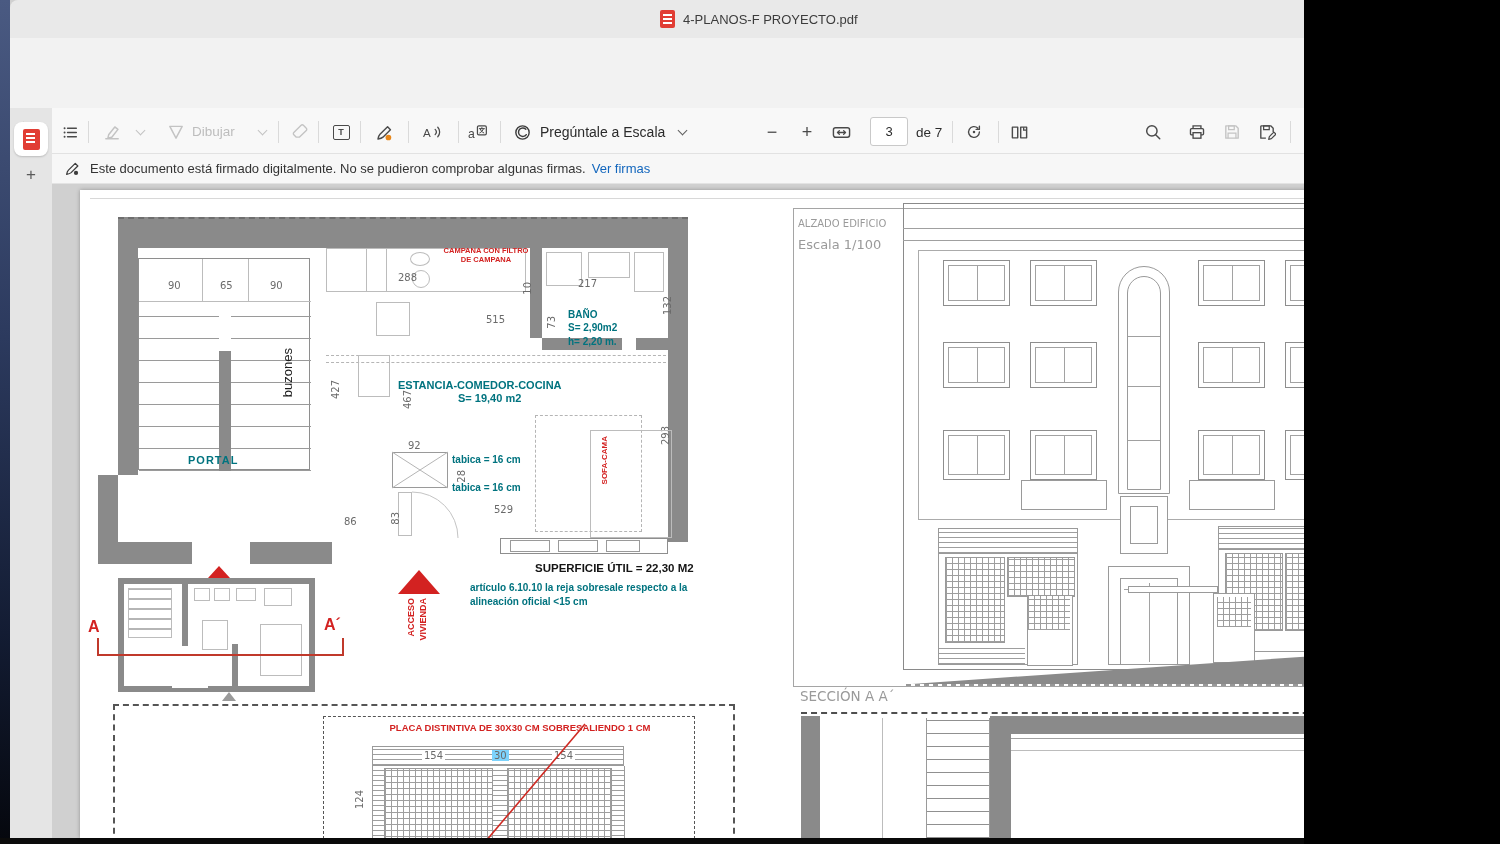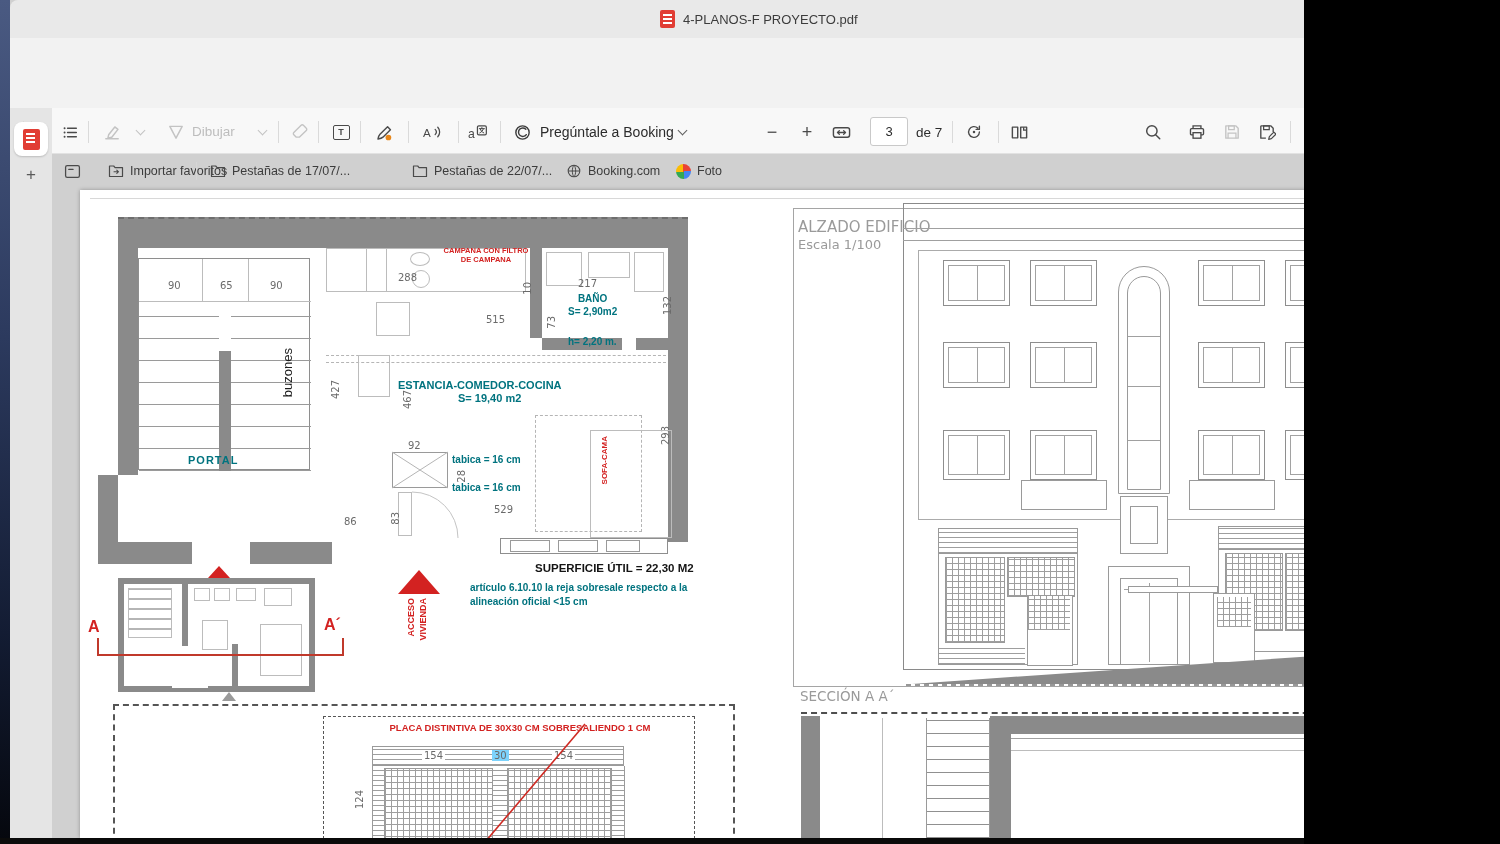--- a/index.html
+++ b/index.html
@@ -264,21 +264,21 @@
         <path d="M10.2 5h4.6M12.5 4v1M10.6 8.8c1.6-.8 2.8-2 3.2-3.6M14.2 8.8c-1.6-.8-2.8-2-3.2-3.6" fill="none" stroke="#4a4a4a" stroke-width=".9" stroke-linecap="round"></path>
       </svg>
     </div>
   <div class="tsep" style="left:500px;"></div>
   <div class="tbic" style="left:512px;">
       <svg width="19" height="19" viewBox="0 0 16 16">
         <circle cx="8" cy="8" r="5.6" fill="none" stroke="#3c3c3c" stroke-width="1.2"></circle>
         <path d="M10.8 5.2a3.6 3.6 0 1 0 .4 4.6" fill="none" stroke="#3c3c3c" stroke-width="1.2" stroke-linecap="round"></path>
       </svg>
     </div>
-  <div class="tbtxt" style="left:540px;font-size:14px;">Pregúntale a Booking</div>
+  <div class="tbtxt" style="left:540px;font-size:14px;">Pregúntale a Escala</div>
   <div class="tbic" style="left:672px;">
       <span class="chev"></span>
     </div>
   <div class="tbic glyph" style="left:762px;font-size:18px;">−</div>
   <div class="tbic glyph" style="left:797px;font-size:18px;">+</div>
   <div class="tbic" style="left:831px;">
       <svg width="19" height="17" viewBox="0 0 16 14">
         <rect x="1.2" y="3" width="13.6" height="8" rx="1.8" fill="none" stroke="#4a4a4a" stroke-width="1.2"></rect>
         <path d="M4.6 7h6.8M6.2 5.4L4.6 7l1.6 1.6M9.8 5.4L11.4 7 9.8 8.6" fill="none" stroke="#4a4a4a" stroke-width="1.1" stroke-linecap="round" stroke-linejoin="round"></path>
       </svg>
@@ -328,20 +328,36 @@
   <div class="tsep" style="left:1290px;"></div>
   <div class="tbic" style="left:1302px;">
       <svg width="17" height="17" viewBox="0 0 16 16">
         <path d="M9.5 6.5L14 2M14 2h-3.6M14 2v3.6M6.5 9.5L2 14M2 14h3.6M2 14v-3.6" fill="none" stroke="#4a4a4a" stroke-width="1.3" stroke-linecap="round"></path>
       </svg>
     </div>
   <div class="tbic glyph" style="left:1336px;font-size:16px;">⚙</div>
   <div class="tsep" style="left:1368px;"></div>
   <div class="tbtxt" style="left:1382px;">Editar con Acrobat</div>
 
+  <div class="abs" id="notice">
+    <div class="abs" style="left:12px;top:6px;">
+        <svg width="17" height="17" viewBox="0 0 16 16">
+          <path d="M2.5 13.5c3-.5 4.2-1.6 4.2-1.6L13 5.6 10.6 3.2 4.2 9.5s-1.2 1.2-1.7 4z" fill="none" stroke="#3c3c3c" stroke-width="1.2" stroke-linejoin="round"></path>
+          <circle cx="11.3" cy="12.2" r="2" fill="#3c3c3c"></circle>
+        </svg>
+      </div>
+    <div id="notice-text" style="left:38px;">
+      <span>Este documento está firmado digitalmente. No se pudieron comprobar algunas firmas.</span><a id="notice-link" href="#" style="text-decoration:none;">Ver firmas</a>
+    </div>
+    <div class="abs" style="left:1428px;top:7px;">
+        <svg width="15" height="15" viewBox="0 0 14 14">
+          <path d="M2 2l10 10M12 2L2 12" stroke="#3c3c3c" stroke-width="1.2" stroke-linecap="round"></path>
+        </svg>
+      </div>
+  </div>
 
   <div class="abs" id="viewer"></div>
   <div class="abs" id="scrollbar"></div>
   <div class="abs" id="scroll-up">▲</div>
   <div class="abs" id="scroll-thumb"></div>
 
   <div class="abs" id="page">
     <div class="ln" style="left:10px;top:8px;width:1390px;height:1px;background:#d8d8d8;"></div>
 
     <div>
@@ -380,21 +396,21 @@
       </div>
       <div class="dim" style="left:318px;top:82px;">288</div>
       <div class="dim dimv" style="left:442px;top:92px;">10</div>
       <div class="lbox" style="left:466px;top:62px;width:36px;height:34px;"></div>
       <div class="lbox" style="left:508px;top:62px;width:42px;height:26px;"></div>
       <div class="lbox" style="left:554px;top:62px;width:30px;height:40px;"></div>
       <div class="dim" style="left:498px;top:88px;">217</div>
       <div class="dim dimv" style="left:582px;top:106px;">132</div>
       <div class="dim" style="left:406px;top:124px;">515</div>
       <div class="dim dimv" style="left:466px;top:126px;">73</div>
-      <div class="teal" style="left:488px;top:102px;line-height:13px;text-align:center;">
+      <div class="teal" style="left:488px;top:118px;line-height:13px;">
         <span>BAÑO</span><br><span>S= 2,90m2</span>
       </div>
       <div class="teal" style="left:488px;top:146px;color:#00737f;">h= 2,20 m.</div>
 
       <div class="dashl" style="left:246px;top:165px;width:340px;"></div>
       <div class="dashl" style="left:246px;top:172px;width:340px;"></div>
       <div class="teal" style="left:318px;top:189px;font-size:11px;">ESTANCIA-COMEDOR-COCINA</div>
       <div class="teal" style="left:378px;top:202px;font-size:11px;">S= 19,40 m2</div>
       <div class="dim dimv" style="left:250px;top:190px;">427</div>
       <div class="dim dimv" style="left:322px;top:200px;">467</div>
@@ -464,21 +480,21 @@
         <div class="box grid-bg" style="left:427px;top:578px;width:105px;height:88px;"></div>
         <div class="dim" style="left:342px;top:560px;background:#fff;padding:0 2px;">154</div>
         <div class="dim" style="left:412px;top:560px;background:#7dd3fc;padding:0 2px;">30</div>
         <div class="dim" style="left:472px;top:560px;background:#fff;padding:0 2px;">154</div>
         <div class="dim dimv" style="left:274px;top:600px;">124</div>
       </div>
     </div>
 
     <div>
       <div class="abs" style="left:713px;top:18px;width:617px;height:479px;border:1px solid #a5a5a5;box-sizing:border-box;"></div>
-      <div class="graytx" style="left:718px;top:28px;font-size:15px;">ALZADO EDIFICIO</div>
+      <div class="graytx" style="left:718px;top:28px;font-size:10px;">ALZADO EDIFICIO</div>
       <div class="graytx" style="left:718px;top:47px;font-size:13px;">Escala 1/100</div>
 
       <div class="abs" style="left:823px;top:13px;width:480px;height:467px;border:1px solid #8a8a8a;box-sizing:border-box;"></div>
       <div class="ln" style="left:823px;top:38px;width:480px;height:1px;"></div>
       <div class="ln" style="left:823px;top:50px;width:480px;height:1px;"></div>
       <div class="abs" style="left:838px;top:60px;width:450px;height:270px;border:1px solid #ababab;box-sizing:border-box;"></div>
 
       <div class="win" style="left:863px;top:70px;width:67px;height:46px;"></div>
       <div class="win" style="left:950px;top:70px;width:67px;height:46px;"></div>
       <div class="win" style="left:1118px;top:70px;width:67px;height:46px;"></div>

